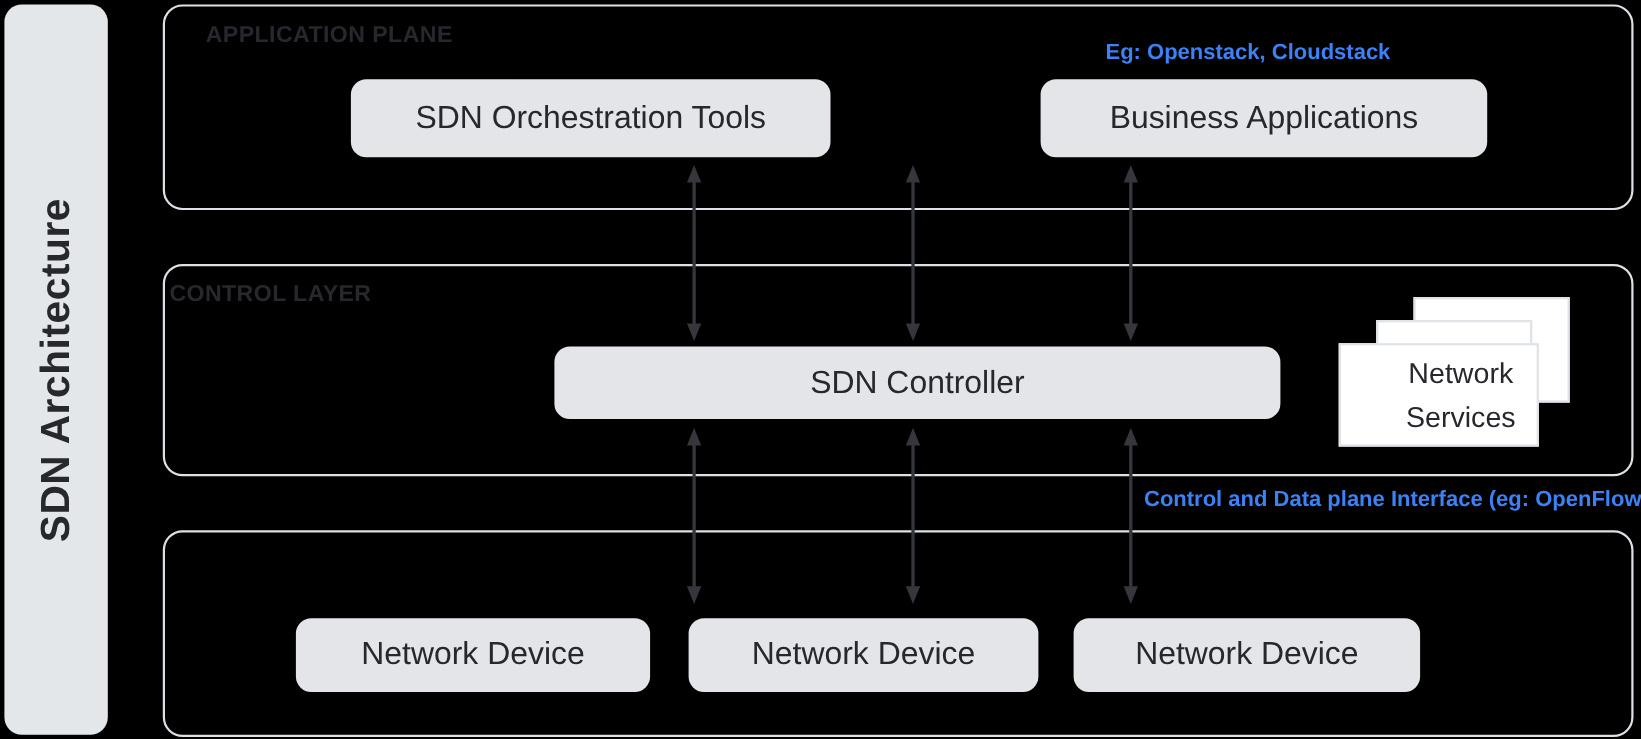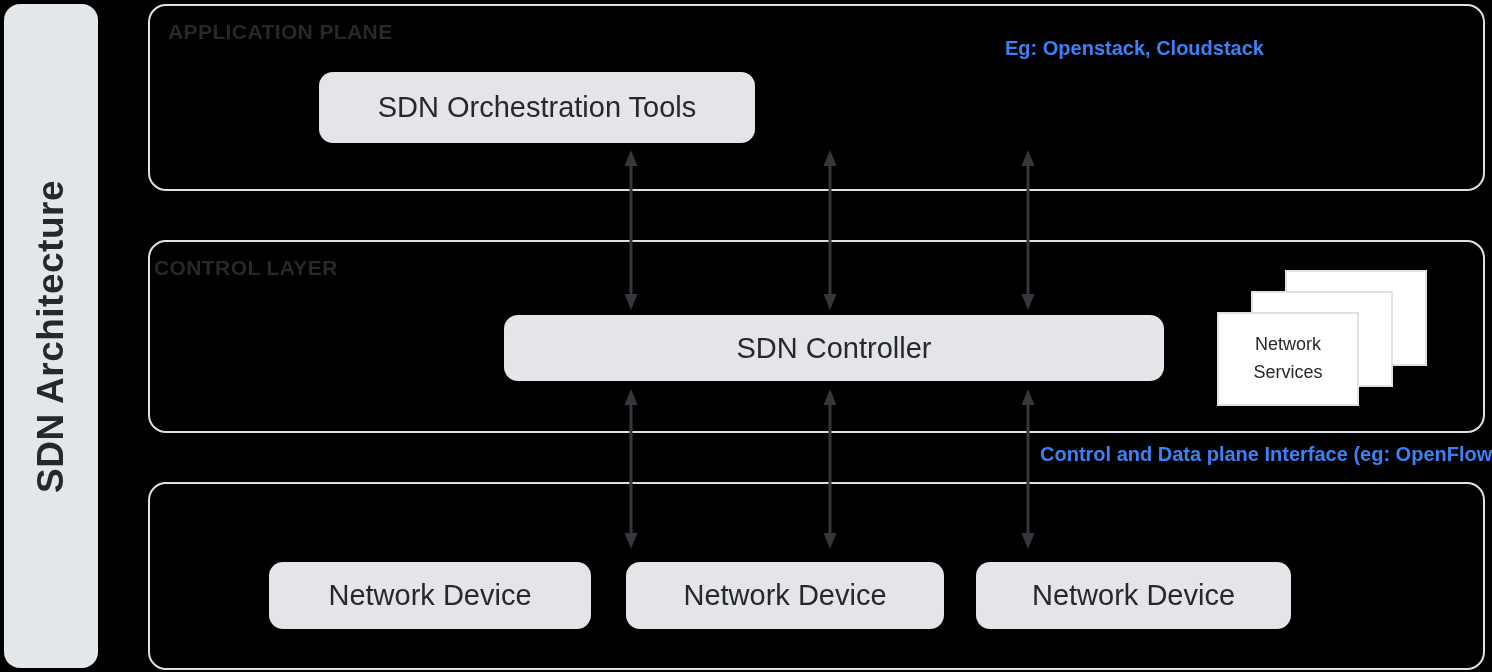--- a/index.html
+++ b/index.html
@@ -42,37 +42,38 @@
   .arrow{position:absolute;}
   
   .card{
     position:absolute;width:138px;background:#fff;border:2px solid #dfe2e6;
   }
   .card-back{left:1285px;top:270px;height:92px;}
   .card-mid{left:1251px;top:291px;height:92px;}
   .card-front{
     left:1217px;top:312px;height:90px;
     display:flex;align-items:center;justify-content:center;text-align:center;
-    font-size:18px;font-weight:500;color:#26282e;line-height:1.55;
+    font-size:26px;font-weight:500;color:#26282e;line-height:1.55;padding-left:40px;
   }
   .card-front .card-label{width:100px;}
 </style>
 </head>
 <body>
 
 <div class="canvas">
 
   <div class="sidebar">
     <div class="vtext">SDN Architecture</div>
   </div>
 
   <div class="layer layer-app"></div>
-  <div class="layer-title" style="left:168px;top:20px">APPLICATION PLANE</div>
+  <div class="layer-title" style="left:187px;top:20px">APPLICATION PLANE</div>
   <div class="note" style="left:1005px;top:37px">Eg: Openstack, Cloudstack</div>
   <div class="node" style="left:305px;top:72px;width:436px;height:71px">SDN Orchestration Tools</div>
+  <div class="node" style="left:932px;top:72px;width:406px;height:71px">Business Applications</div>
 
   <div class="layer layer-ctl"></div>
   <div class="layer-title" style="left:154px;top:256px">CONTROL LAYER</div>
   <div class="node" style="left:490px;top:315px;width:660px;height:66px">SDN Controller</div>
 
   <div class="card card-back"></div>
   <div class="card card-mid"></div>
   <div class="card card-front">
     <div class="card-label">Network Services</div>
   </div>

